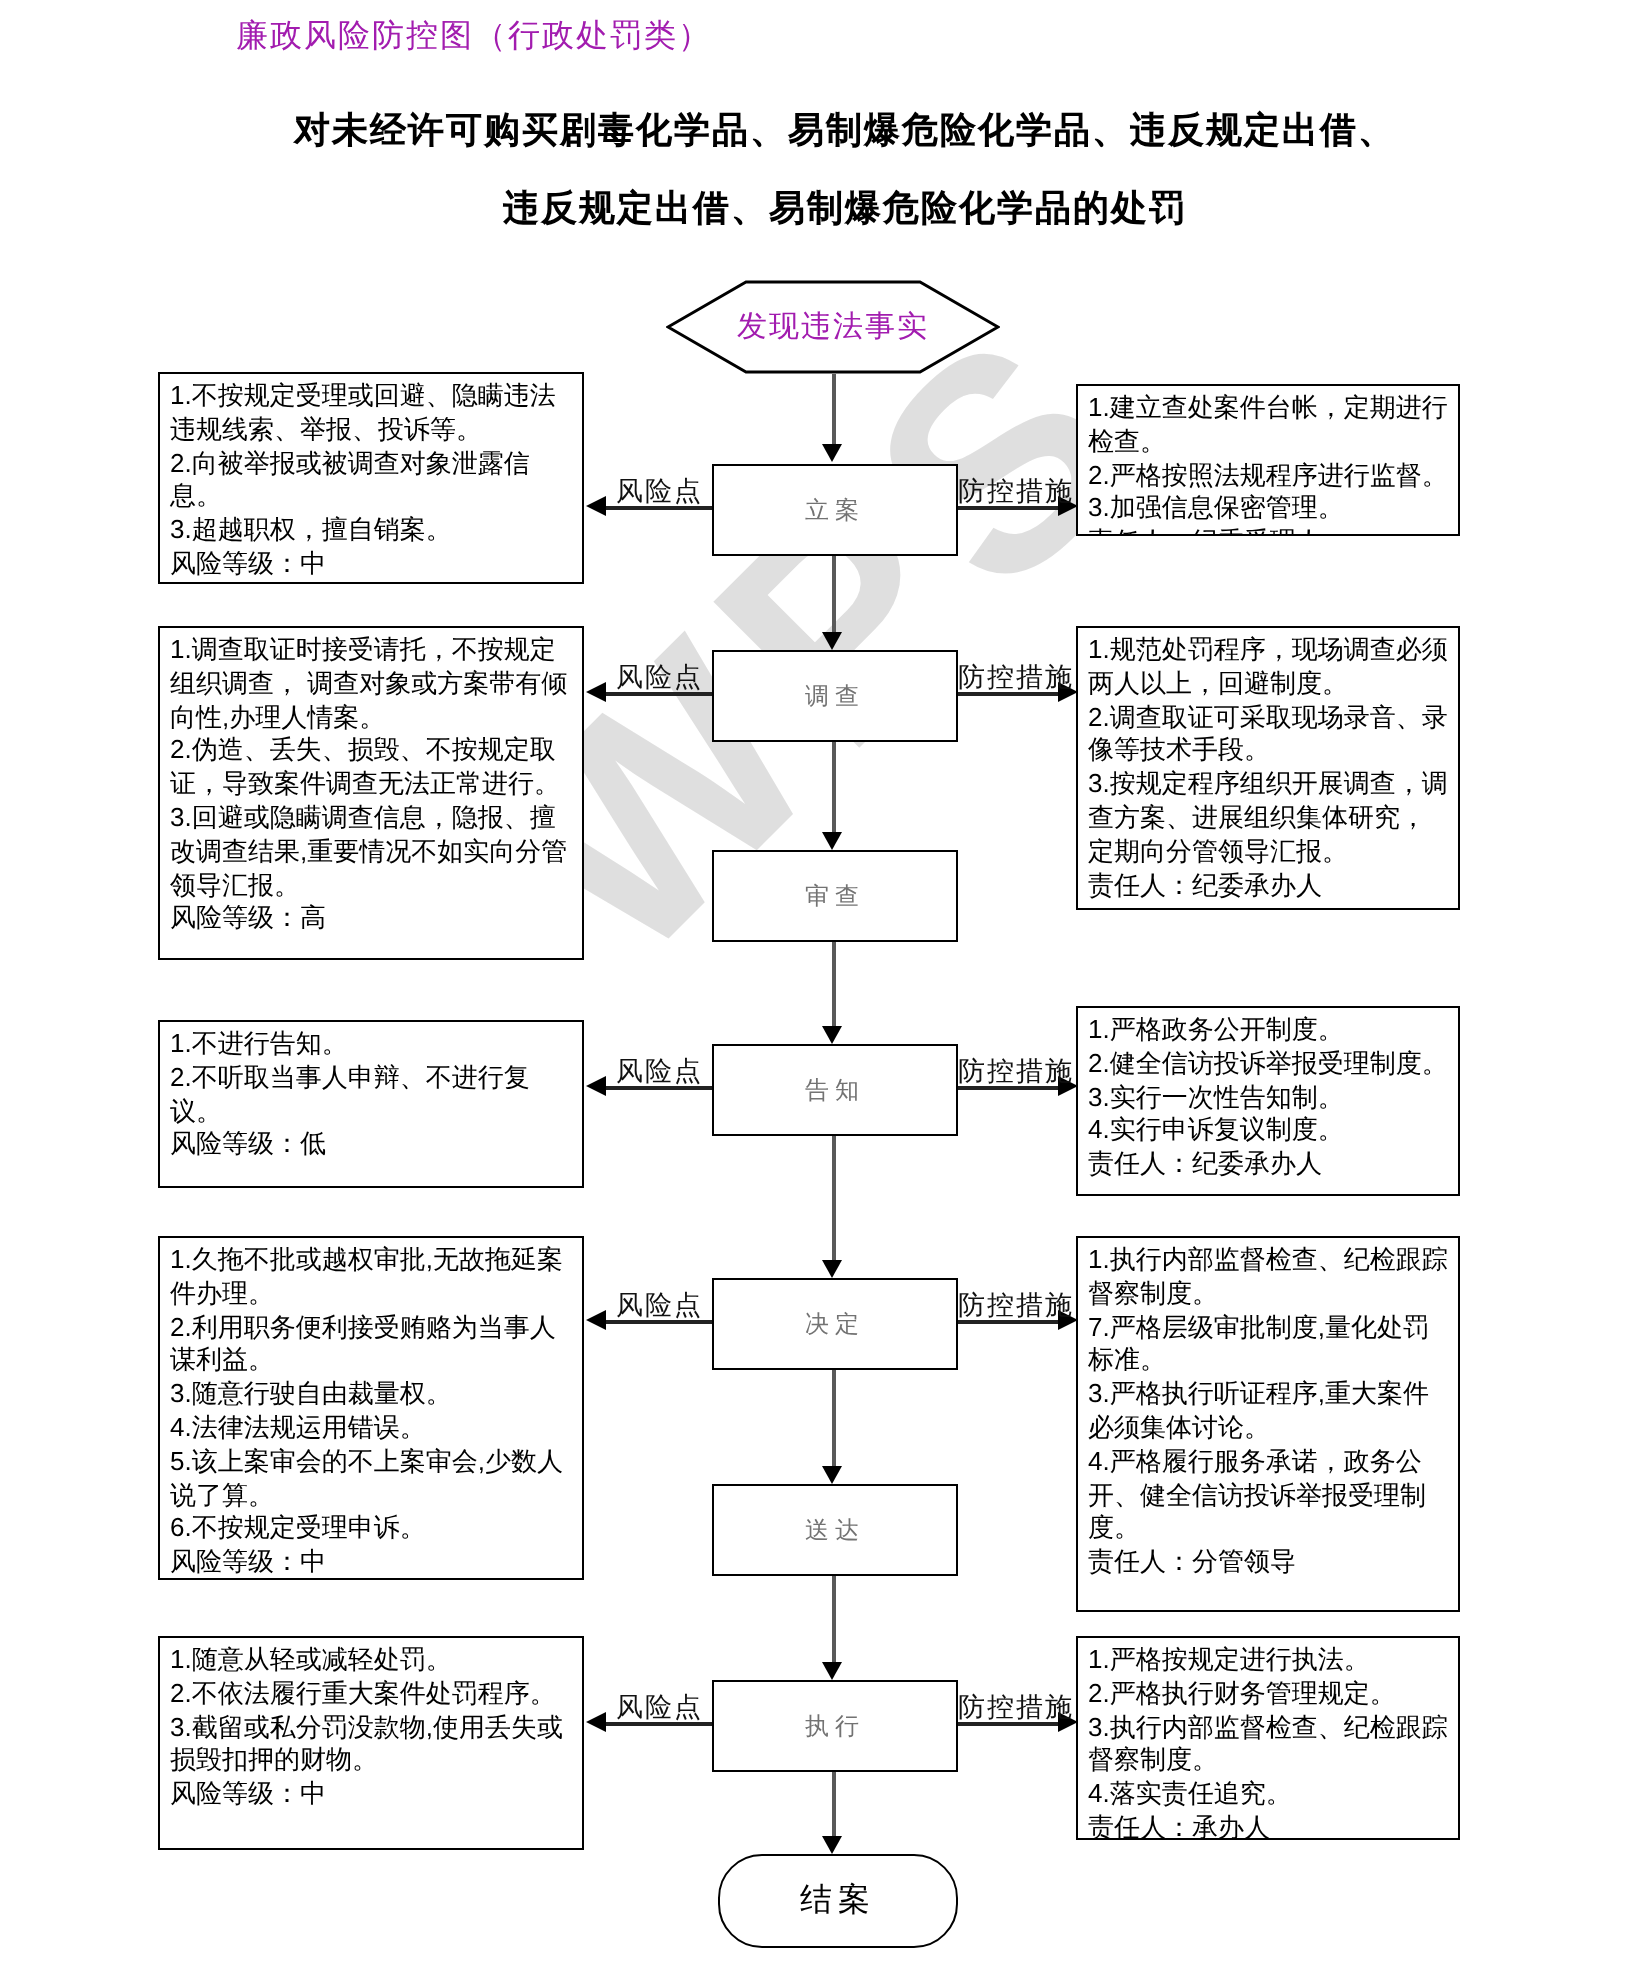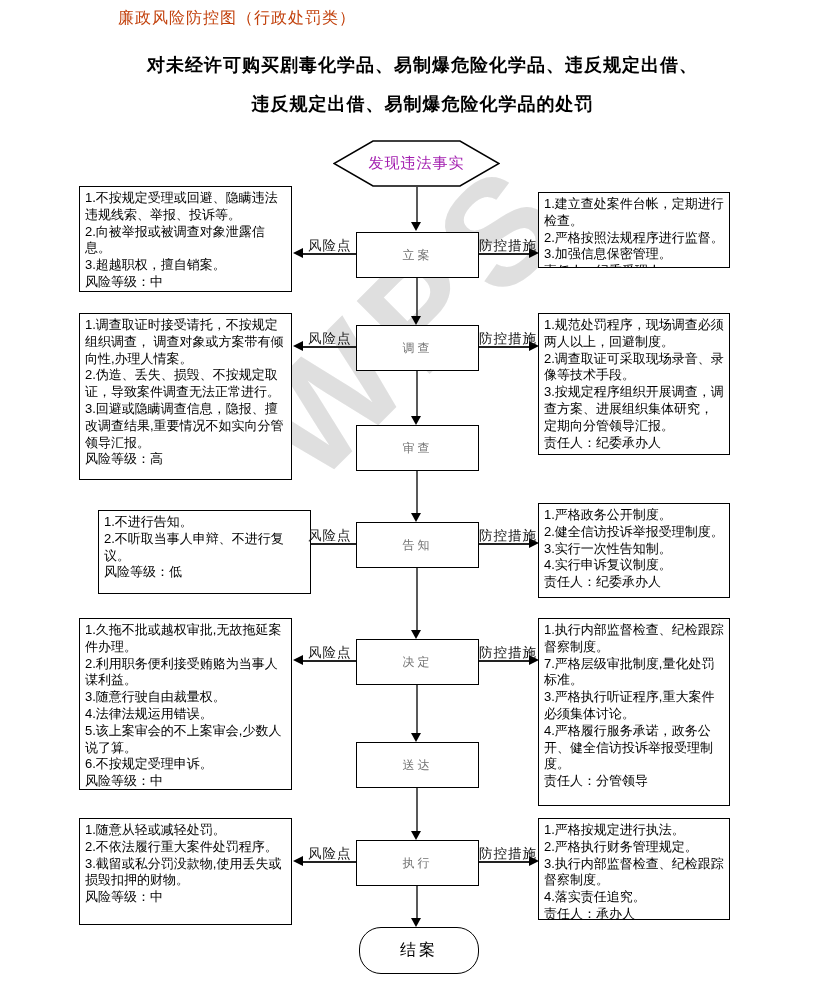--- a/index.html
+++ b/index.html
@@ -2,21 +2,21 @@
 <html><head>
 <meta charset="utf-8">
 <style>
   html,body{margin:0;padding:0;background:#fff;}
   #canvas{
     position:relative;width:823px;height:987px;background:#ffffff;
     font-family:"Liberation Sans","DejaVu Sans",sans-serif;overflow:hidden;
   }
   
   .doc-title{
-    position:absolute;left:118px;top:8px;font-size:16px;color:#c2410c;
+    position:absolute;left:118px;top:8px;font-size:16px;color:#a21caf;
     font-family:"Liberation Serif","DejaVu Serif",serif;letter-spacing:1px;
   }
   .main-title{
     position:absolute;left:0;top:46px;width:823px;text-align:center;
     font-size:18px;font-weight:bold;color:#000;line-height:39px;letter-spacing:1px;padding-left:11px;
   }
   
   .watermark{
     position:absolute;left:140px;top:90px;width:540px;height:460px;z-index:0;
     display:flex;align-items:center;justify-content:center;
@@ -154,21 +154,21 @@
   <span class="conn-label" style="left:479px;top:845px;">防控措施</span>
 
   <div class="sbox left" style="top:186px;height:106px;">1.不按规定受理或回避、隐瞒违法违规线索、举报、投诉等。
 2.向被举报或被调查对象泄露信息。
 3.超越职权，擅自销案。
 风险等级：中</div>
   <div class="sbox left" style="top:313px;height:167px;">1.调查取证时接受请托，不按规定组织调查， 调查对象或方案带有倾向性,办理人情案。
 2.伪造、丢失、损毁、不按规定取证，导致案件调查无法正常进行。
 3.回避或隐瞒调查信息，隐报、擅改调查结果,重要情况不如实向分管领导汇报。
 风险等级：高</div>
-  <div class="sbox left" style="top:510px;height:84px;margin-left:19px;">1.不进行告知。
+  <div class="sbox left" style="top:510px;height:84px;">1.不进行告知。
 2.不听取当事人申辩、不进行复议。
 风险等级：低</div>
   <div class="sbox left" style="top:618px;height:172px;">1.久拖不批或越权审批,无故拖延案件办理。
 2.利用职务便利接受贿赂为当事人谋利益。
 3.随意行驶自由裁量权。
 4.法律法规运用错误。
 5.该上案审会的不上案审会,少数人说了算。
 6.不按规定受理申诉。
 风险等级：中</div>
   <div class="sbox left" style="top:818px;height:107px;">1.随意从轻或减轻处罚。

